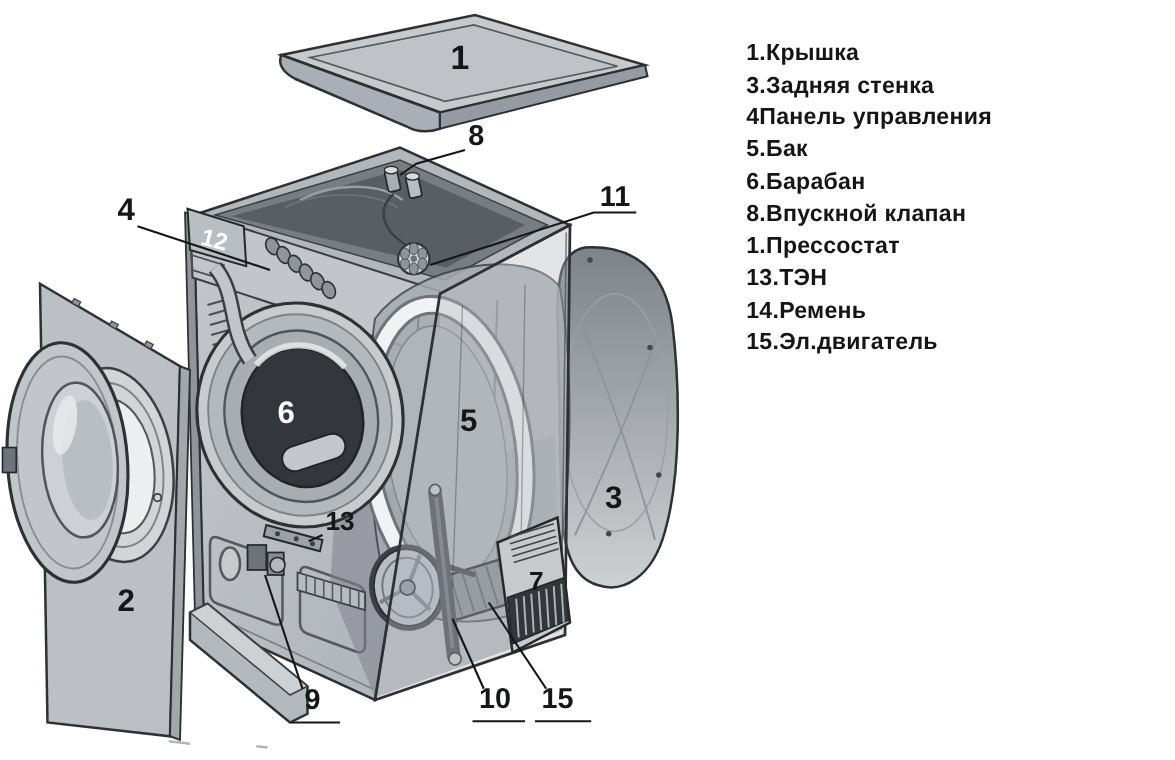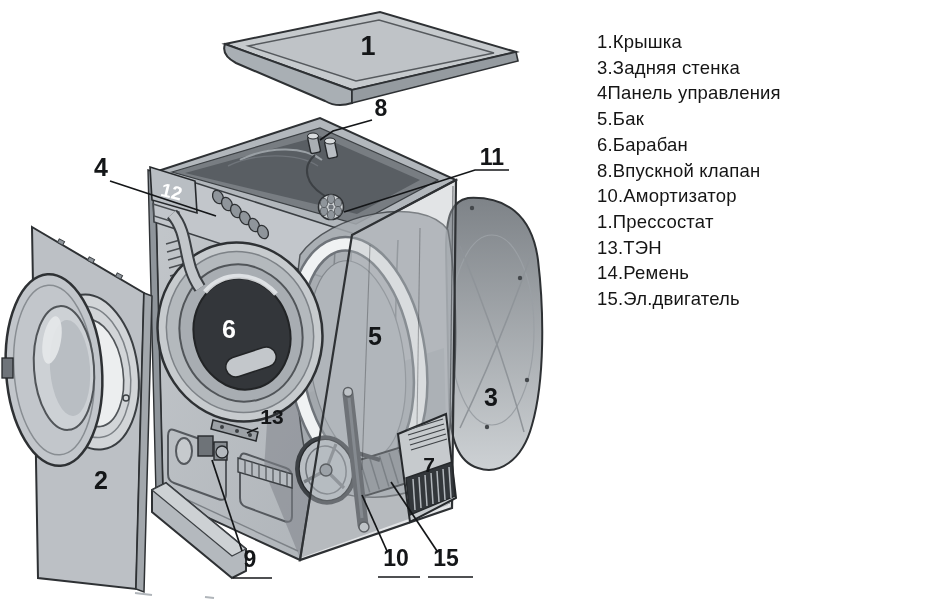--- a/index.html
+++ b/index.html
@@ -1,20 +1,20 @@
 <!DOCTYPE html>
 <html><head>
 <meta charset="utf-8">
 <style>
   html,body{margin:0;padding:0;background:#ffffff;}
   .stage{position:relative;width:940px;height:608px;background:#ffffff;overflow:hidden;
          font-family:"Liberation Sans",sans-serif;}
   .diagram-svg{position:absolute;left:0;top:0;}
   .legend{position:absolute;left:597px;top:29px;width:335px;color:#111111;}
-  .legend-line{font-size:18.5px;font-weight:normal;line-height:25.7px;white-space:nowrap;
+  .legend-line{font-size:18.5px;font-weight:bold;line-height:25.7px;white-space:nowrap;
                letter-spacing:0.2px;color:#151515;}
   svg text{font-family:"Liberation Sans",sans-serif;font-weight:bold;fill:#141618;}
   svg text.wh{fill:#ffffff;}
 </style>
 </head>
 <body>
 
 <div class="stage">
 
   <svg class="diagram-svg" width="585" height="608" viewBox="0 0 585 608">
@@ -285,20 +285,19 @@
     </g>
   </svg>
 
   <div class="legend">
     <div class="legend-line">1.Крышка</div>
     <div class="legend-line">3.Задняя стенка</div>
     <div class="legend-line">4Панель управления</div>
     <div class="legend-line">5.Бак</div>
     <div class="legend-line">6.Барабан</div>
     <div class="legend-line">8.Впускной клапан</div>
-    <div class="legend-line">10.Амортизатор</div>
     <div class="legend-line">1.Прессостат</div>
     <div class="legend-line">13.ТЭН</div>
     <div class="legend-line">14.Ремень</div>
     <div class="legend-line">15.Эл.двигатель</div>
   </div>
 
 </div>
 
 </body></html>

